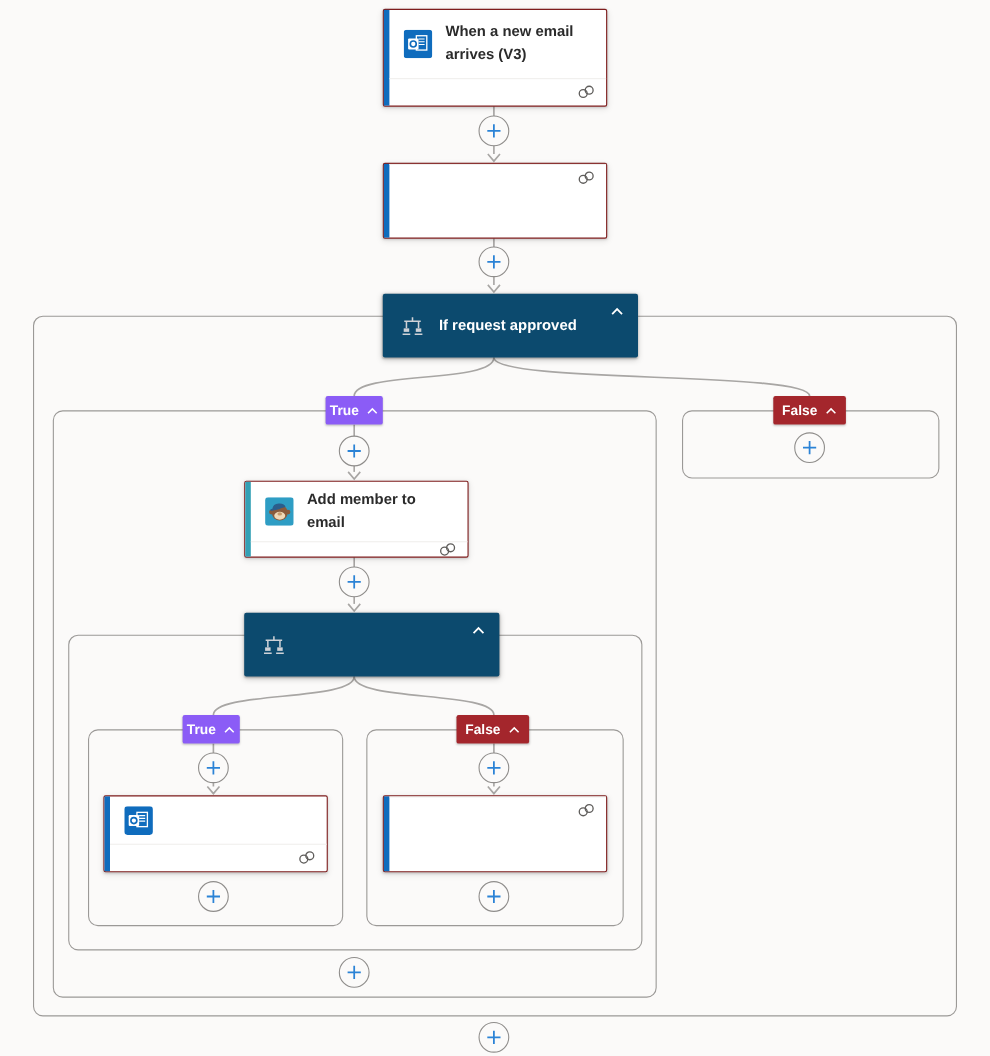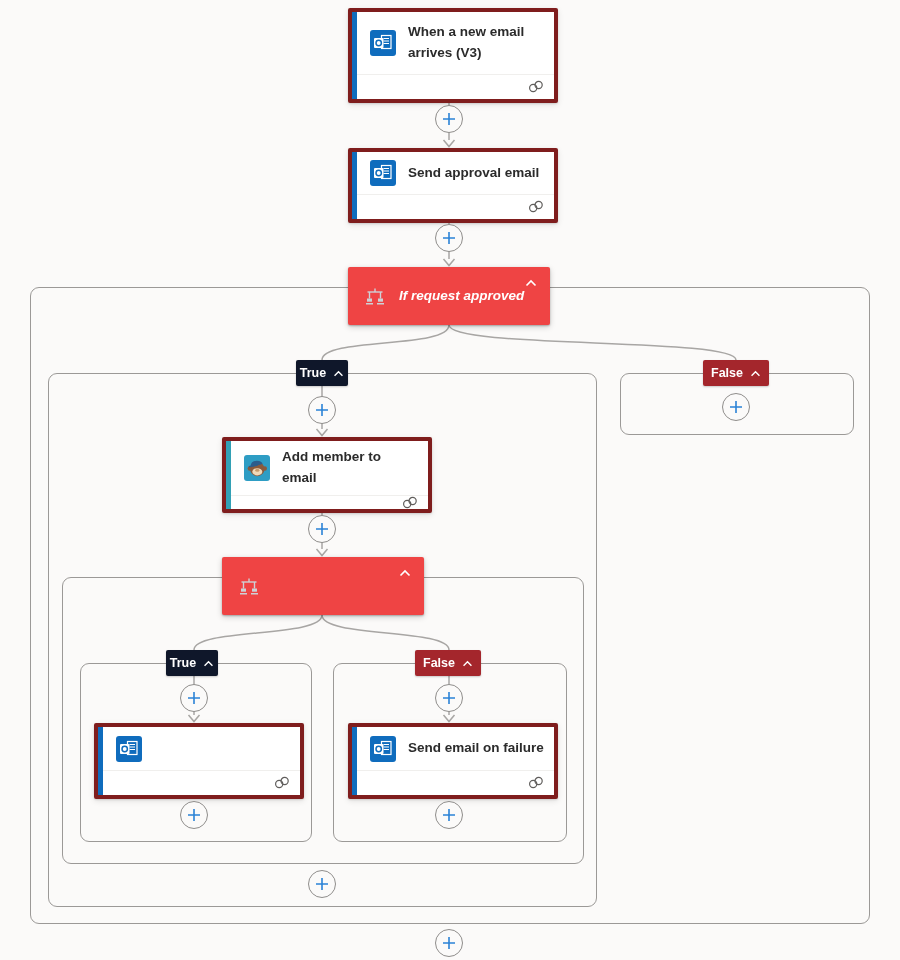--- a/index.html
+++ b/index.html
@@ -12,50 +12,50 @@
   
   .scope{
     position:absolute;border:1.5px solid #9b9997;border-radius:9px;
     background:transparent;z-index:0;
   }
   
   #wires{z-index:1;pointer-events:none;}
   
   .card{
     position:absolute;width:202px;background:#ffffff;z-index:2;
-    border:4px solid #7f1d1d;border-radius:2px;
+    border:1px solid #7f1d1d;border-radius:2px;
     box-shadow:0 1px 2px rgba(0,0,0,.12),0 2px 6px rgba(0,0,0,.10);
     display:flex;
   }
   .accent{width:5px;flex:0 0 5px;}
   .card-body{flex:1;display:flex;flex-direction:column;min-width:0;}
   .card-header{flex:1;display:flex;align-items:center;gap:12px;padding:6px 10px 6px 13px;}
   .app-icon{width:26px;height:26px;flex:0 0 26px;display:block;}
   .card-title{font-size:13.5px;font-weight:700;color:#2b2b2b;line-height:1.55;}
   .card-footer{
     height:22px;border-top:1px solid #f0efed;display:flex;align-items:center;
     justify-content:flex-end;padding:0 10px 2px 0;
   }
   
   .cond{
-    position:absolute;width:202px;height:58px;background:#ef4444;z-index:2;
+    position:absolute;width:232px;height:58px;background:#0c4a6e;z-index:2;
     border-radius:2px;box-shadow:0 1px 2px rgba(0,0,0,.25),0 2px 6px rgba(0,0,0,.18);
-    display:flex;align-items:center;font-style:italic;
+    display:flex;align-items:center;
   }
   .cond .cicon{margin:0 0 0 16px;flex:0 0 22px;}
   .cond .ctitle{flex:1;color:#ffffff;font-size:13.5px;font-weight:700;line-height:1.6;margin-left:13px;}
   .cond .collapse{position:absolute;top:12px;right:13px;width:12px;height:8px;cursor:pointer;}
   
   .badge{
     position:absolute;height:26px;z-index:3;border-radius:2px;
     display:flex;align-items:center;justify-content:center;gap:7px;
     color:#fff;font-size:12.5px;font-weight:700;cursor:pointer;
     box-shadow:0 1px 2px rgba(0,0,0,.2);
   }
-  .badge.green{background:#0f172a;}
+  .badge.green{background:#8b5cf6;}
   .badge.red{background:#a4262c;}
   
   .plus{
     position:absolute;width:28px;height:28px;border-radius:50%;z-index:3;
     background:#fbfaf9;border:1px solid #8f8d8b;box-sizing:border-box;
     display:flex;align-items:center;justify-content:center;cursor:pointer;
   }
 </style>
 </head>
 <body>
@@ -116,32 +116,20 @@
         <circle cx="5.2" cy="8" r="3.6" fill="none" stroke="#5f5d5b" stroke-width="1.2"></circle>
         <circle cx="10.6" cy="5" r="3.6" fill="none" stroke="#5f5d5b" stroke-width="1.2"></circle>
       </svg>
     </div>
   </div>
 </div>
 
 <div class="card" style="left:348px;top:148px;height:67px">
   <div class="accent" style="background:#0f6cbd"></div>
   <div class="card-body">
-    <div class="card-header">
-      <svg class="app-icon" viewBox="0 0 26 26">
-        <rect width="26" height="26" rx="3" fill="#0f6cbd"></rect>
-        <rect x="11.5" y="5.5" width="9.5" height="13" fill="none" stroke="#fff" stroke-width="1.2"></rect>
-        <line x1="13.5" y1="8.5" x2="19" y2="8.5" stroke="#fff" stroke-width="1"></line>
-        <line x1="13.5" y1="11" x2="19" y2="11" stroke="#fff" stroke-width="1"></line>
-        <line x1="13.5" y1="13.5" x2="19" y2="13.5" stroke="#fff" stroke-width="1"></line>
-        <rect x="4" y="8" width="9.5" height="10" rx="1" fill="#fff"></rect>
-        <circle cx="8.7" cy="13" r="2.7" fill="none" stroke="#0f6cbd" stroke-width="1.5"></circle>
-      </svg>
-      <span class="card-title">Send approval email</span>
-    </div>
     <div class="card-footer">
       <svg width="16" height="13" viewBox="0 0 16 13">
         <circle cx="5.2" cy="8" r="3.6" fill="none" stroke="#5f5d5b" stroke-width="1.2"></circle>
         <circle cx="10.6" cy="5" r="3.6" fill="none" stroke="#5f5d5b" stroke-width="1.2"></circle>
       </svg>
     </div>
   </div>
 </div>
 
 <div class="cond" style="left:348px;top:267px">
@@ -248,32 +236,20 @@
         <circle cx="5.2" cy="8" r="3.6" fill="none" stroke="#5f5d5b" stroke-width="1.2"></circle>
         <circle cx="10.6" cy="5" r="3.6" fill="none" stroke="#5f5d5b" stroke-width="1.2"></circle>
       </svg>
     </div>
   </div>
 </div>
 
 <div class="card" style="left:348px;top:723px;height:68px">
   <div class="accent" style="background:#0f6cbd"></div>
   <div class="card-body">
-    <div class="card-header">
-      <svg class="app-icon" viewBox="0 0 26 26">
-        <rect width="26" height="26" rx="3" fill="#0f6cbd"></rect>
-        <rect x="11.5" y="5.5" width="9.5" height="13" fill="none" stroke="#fff" stroke-width="1.2"></rect>
-        <line x1="13.5" y1="8.5" x2="19" y2="8.5" stroke="#fff" stroke-width="1"></line>
-        <line x1="13.5" y1="11" x2="19" y2="11" stroke="#fff" stroke-width="1"></line>
-        <line x1="13.5" y1="13.5" x2="19" y2="13.5" stroke="#fff" stroke-width="1"></line>
-        <rect x="4" y="8" width="9.5" height="10" rx="1" fill="#fff"></rect>
-        <circle cx="8.7" cy="13" r="2.7" fill="none" stroke="#0f6cbd" stroke-width="1.5"></circle>
-      </svg>
-      <span class="card-title">Send email on failure</span>
-    </div>
     <div class="card-footer">
       <svg width="16" height="13" viewBox="0 0 16 13">
         <circle cx="5.2" cy="8" r="3.6" fill="none" stroke="#5f5d5b" stroke-width="1.2"></circle>
         <circle cx="10.6" cy="5" r="3.6" fill="none" stroke="#5f5d5b" stroke-width="1.2"></circle>
       </svg>
     </div>
   </div>
 </div>
 
 <div class="plus" style="left:435px;top:105px">

